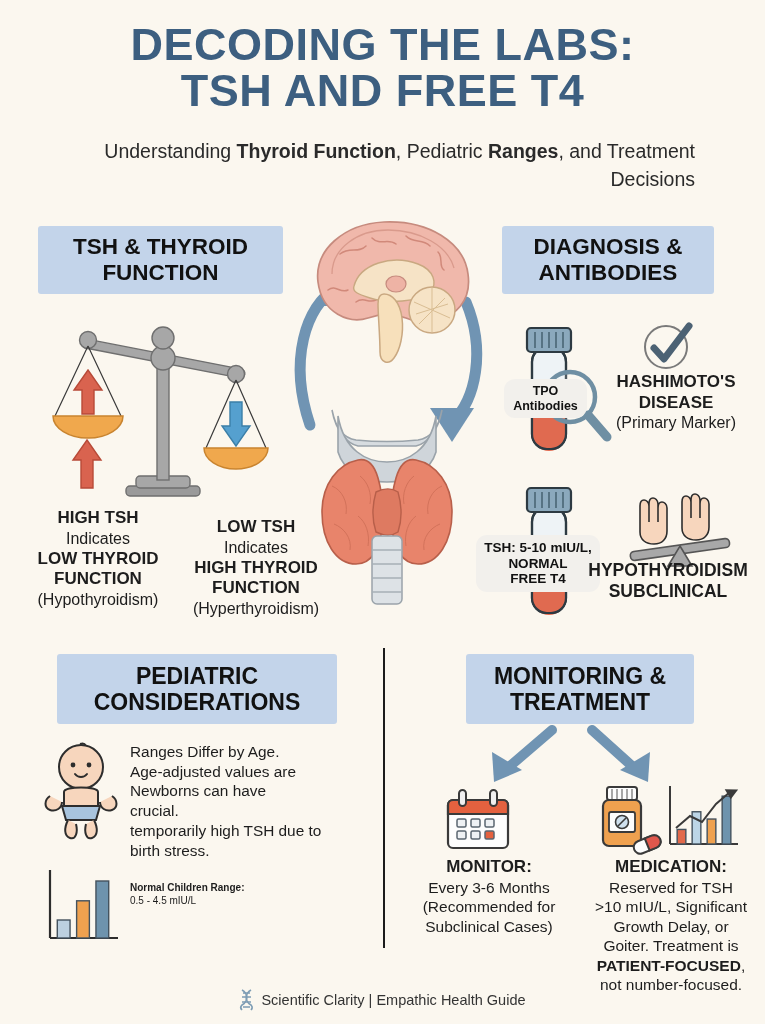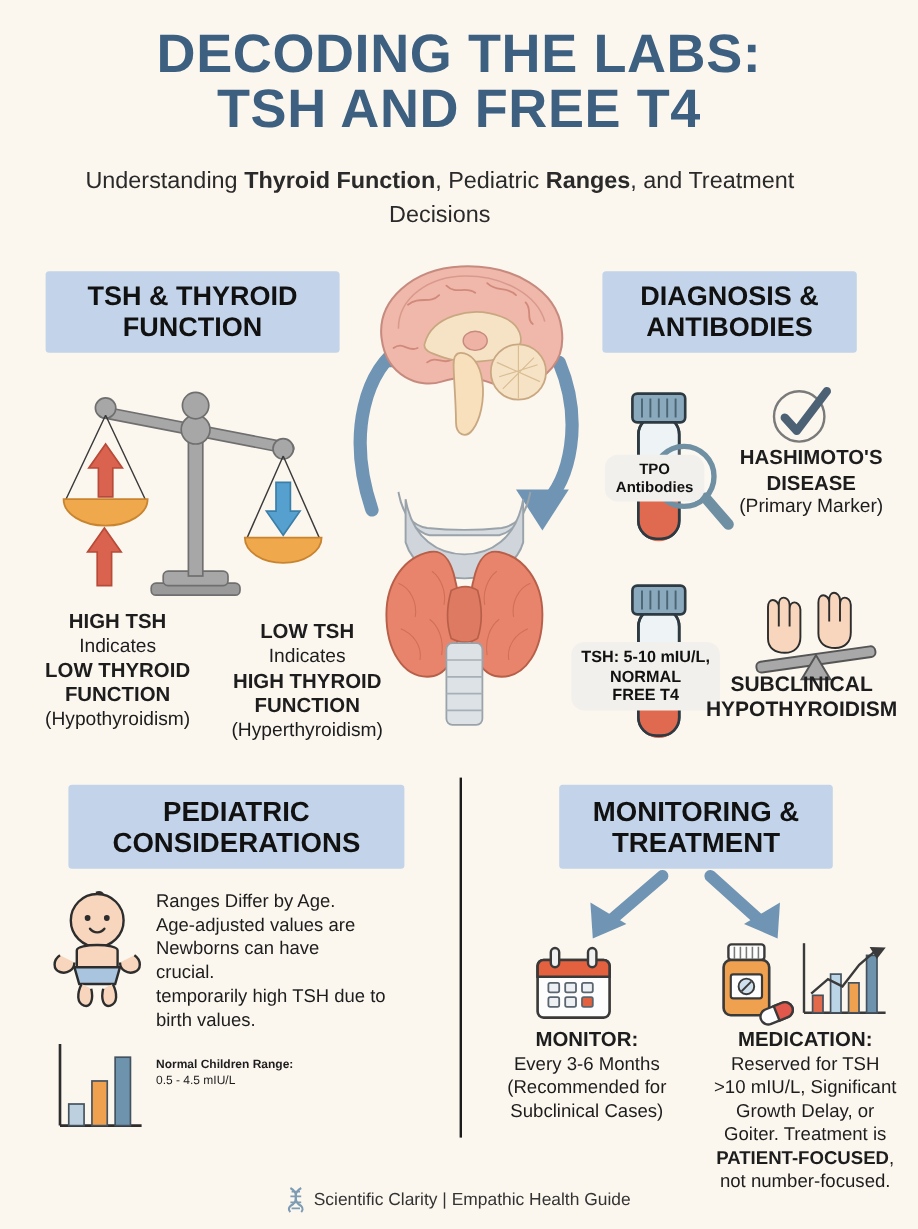--- a/index.html
+++ b/index.html
@@ -18,22 +18,22 @@
   .title {
     position:absolute; left:0; top:22px; width:765px;
     text-align:center;
     font-size:45px; line-height:1.03;
     font-weight:bold;
     letter-spacing:0.5px;
     color:#3d5f80;
   }
   .title .l2 { display:block; }
   .subtitle {
-    position:absolute; left:54px; top:138px; width:625px;
-    text-align:center;
+    position:absolute; left:70px; top:138px; width:625px;
+    text-align:right;
     font-size:19.5px; line-height:1.42;
     color:#2a2a2a;
   }
   .subtitle b { font-weight:bold; }
 
   
   .pill {
     position:absolute;
     background:#c3d4ea;
     border-radius:3px;
@@ -332,22 +332,22 @@
       </g>
 
       <g transform="rotate(-8 60 58)">
         <rect x="10" y="53" width="100" height="9" rx="4" fill="#a8a8a8" stroke="#555" stroke-width="1.6"></rect>
       </g>
       <polygon points="60,54 72,74 48,74" fill="#a8a8a8" stroke="#555" stroke-width="1.6"></polygon>
     </svg>
   </div>
 
   <div class="tblock" id="txt-subclin">
+    <div class="hd">HYPOTHYROIDISM</div>
     <div class="hd">SUBCLINICAL</div>
-    <div class="hd">HYPOTHYROIDISM</div>
   </div>
 
   <div id="divider"></div>
 
   <div class="art" style="left:36px; top:740px;">
     <svg width="95" height="100" viewBox="0 0 95 100">
       <path d="M44,4 C50,2 52,8 48,11 C45,13 44,16 46,18" fill="none" stroke="#2d2d2d" stroke-width="2"></path>
       <circle cx="45" cy="27" r="22" fill="#f7d6bd" stroke="#2d2d2d" stroke-width="2"></circle>
       <circle cx="37" cy="25" r="2.4" fill="#2d2d2d"></circle>
       <circle cx="53" cy="25" r="2.4" fill="#2d2d2d"></circle>
@@ -360,21 +360,21 @@
       <path d="M58,80 C62,88 62,96 56,98 C50,100 48,92 50,84" fill="#f7d6bd" stroke="#2d2d2d" stroke-width="2"></path>
     </svg>
   </div>
 
   <div id="ped-text">
     <div class="hd">Ranges Differ by Age.</div>
     <div>Age-adjusted values are</div>
     <div>Newborns can have</div>
     <div>crucial.</div>
     <div>temporarily high TSH due to</div>
-    <div>birth values.</div>
+    <div>birth stress.</div>
   </div>
 
   <div class="art" style="left:42px; top:868px;">
     <svg width="82" height="82" viewBox="0 0 82 82" id="chart1">
       <line x1="8" y1="2" x2="8" y2="70" stroke="#2d2d2d" stroke-width="2.2"></line>
       <line x1="8" y1="70" x2="76" y2="70" stroke="#2d2d2d" stroke-width="2.2"></line>
       <g>
           <rect x="15.29" y="52.00" width="12.76" height="18.00" fill="#bcd0e0" stroke="#44525e" stroke-width="1.4"></rect>
           <rect x="34.62" y="32.80" width="12.76" height="37.20" fill="#efa14f" stroke="#44525e" stroke-width="1.4"></rect>
           <rect x="53.95" y="13.00" width="12.76" height="57.00" fill="#6e93ad" stroke="#44525e" stroke-width="1.4"></rect>

